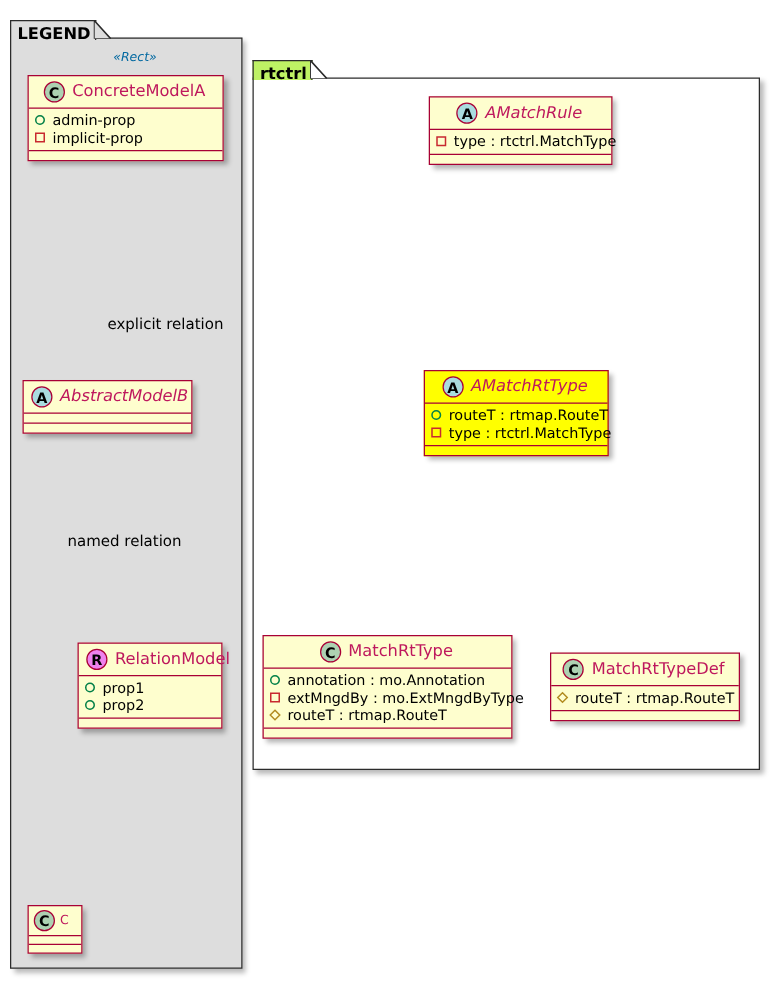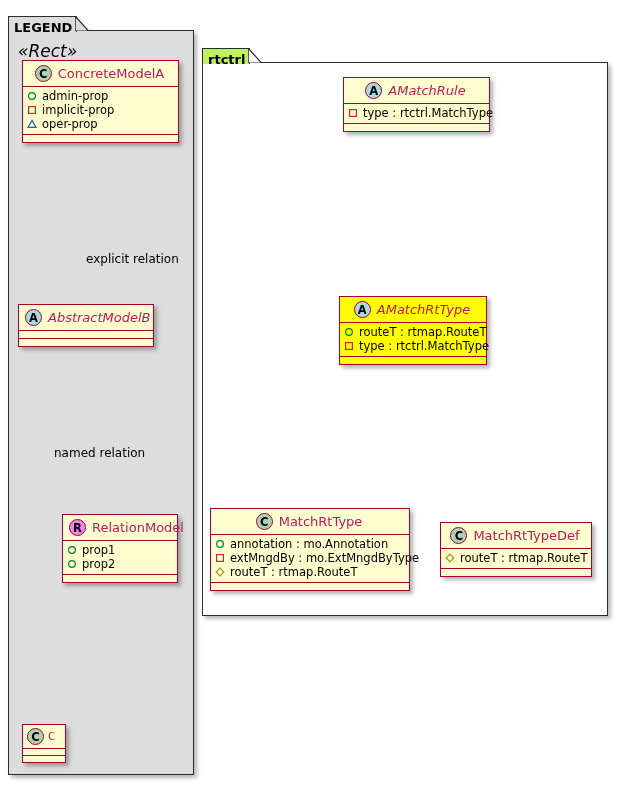--- a/index.html
+++ b/index.html
@@ -130,23 +130,23 @@
   .badge-C { border: 1.5px solid #A80036; }
 
   
   .vis { flex: none; width: 10px; height: 10px; position: relative; }
   .vis svg { display: block; }
 
   
   .stereo {
     position: absolute;
     font-style: italic;
-    font-size: 17px;
-    color: #000000;
-    text-align: left;
+    font-size: 10px;
+    color: #0369a1;
+    text-align: center;
   }
 
   
   .edge-label {
     position: absolute;
     font-size: 12px;
     color: #000;
     white-space: nowrap;
   }
 </style>
@@ -215,44 +215,36 @@
         <span class="attr-text">admin-prop</span>
       </div>
       <div class="attr">
         <span class="vis">
             <svg width="10" height="10" viewBox="0 0 10 10">
               <rect x="1.6" y="1.6" width="6.8" height="6.8" fill="none" stroke="#C82930" stroke-width="1.2"></rect>
             </svg>
           </span>
         <span class="attr-text">implicit-prop</span>
       </div>
-      <div class="attr">
-        <span class="vis">
-            <svg width="10" height="10" viewBox="0 0 10 10">
-              <path d="M 5 1.4 L 9 8.4 L 1 8.4 Z" fill="none" stroke="#1963A0" stroke-width="1.2"></path>
-            </svg>
-          </span>
-        <span class="attr-text">oper-prop</span>
-      </div>
     </div>
     <div class="cls-ops"></div>
   </div>
 
   <div class="edge-label" style="left:86px; top:219px;margin-top:33px;">explicit relation</div>
 
   <div class="cls" style="left:18px; top:304px; width:136px;">
     <div class="cls-hdr" style="justify-content:flex-start;">
       <span class="badge badge-A">A</span>
       <span class="cls-name abstract">AbstractModelB</span>
     </div>
     <div class="cls-attrs empty"></div>
     <div class="cls-ops"></div>
   </div>
 
-  <div class="edge-label" style="left:54px; top:446px;text-align:right;">named relation</div>
+  <div class="edge-label" style="left:54px; top:426px;text-align:right;">named relation</div>
 
   <div class="cls" style="left:62px; top:514px; width:116px;">
     <div class="cls-hdr" style="justify-content:flex-start;">
       <span class="badge badge-R">R</span>
       <span class="cls-name">RelationModel</span>
     </div>
     <div class="cls-attrs">
       <div class="attr">
         <span class="vis">
             <svg width="10" height="10" viewBox="0 0 10 10">

